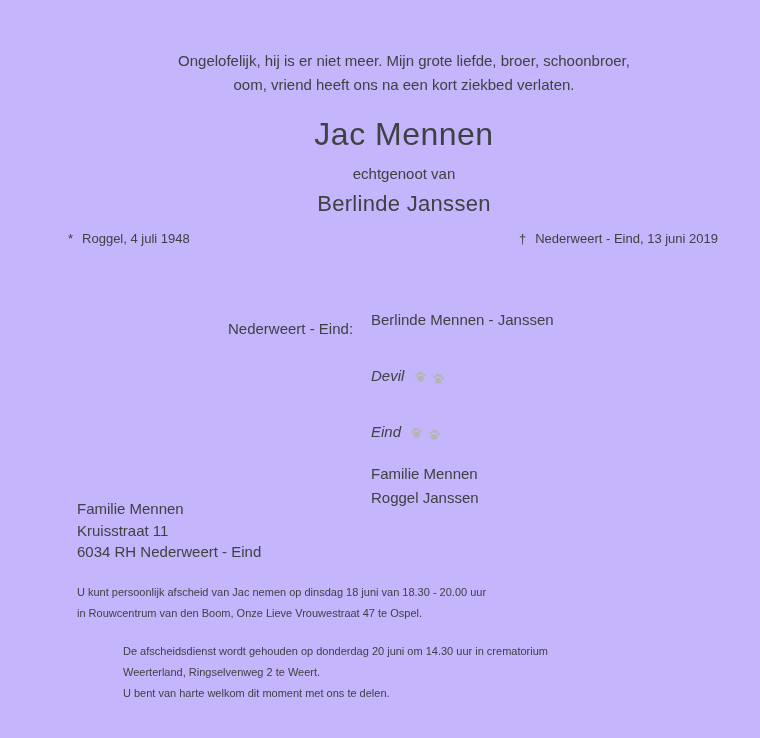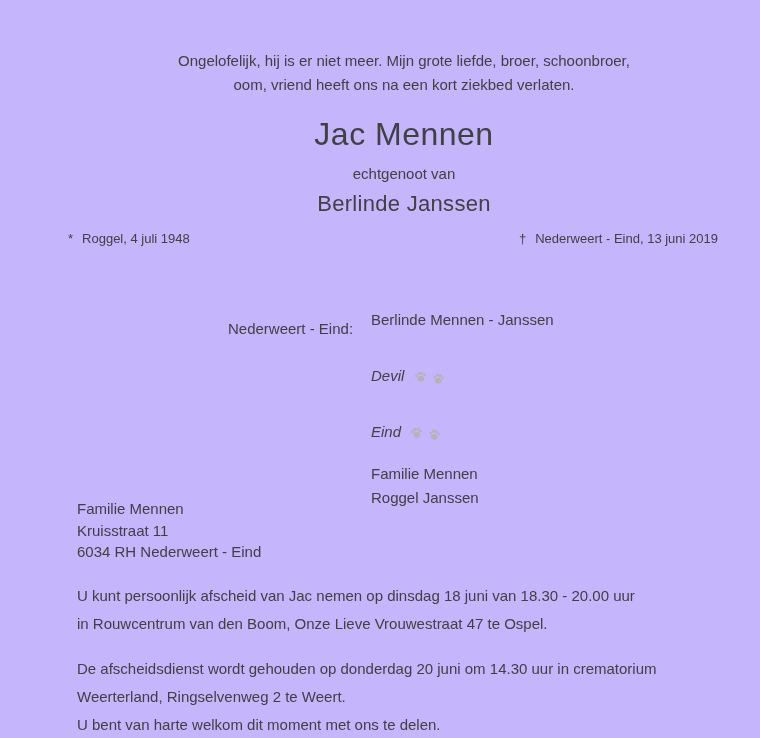--- a/index.html
+++ b/index.html
@@ -107,25 +107,26 @@
     left: 77px;
     top: 498px;
     font-size: 15px;
     line-height: 21.5px;
   }
   .announcements {
     position: absolute;
     left: 77px;
     top: 582px;
     width: 670px;
-    font-size: 15px;
-    line-height: 28px;
+    font-size: 11px;
+    line-height: 21px;
   }
   .paragraph-service {
     margin-top: 17px;
+    margin-left: 46px;
   }
 </style>
 </head>
 <body>
 
 <div class="page">
 
   <div class="centered intro pre">Ongelofelijk, hij is er niet meer. Mijn grote liefde, broer, schoonbroer,
 oom, vriend heeft ons na een kort ziekbed verlaten.</div>
 

